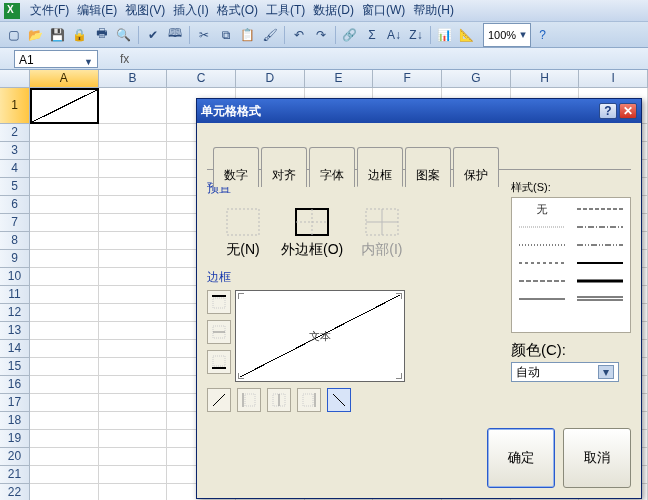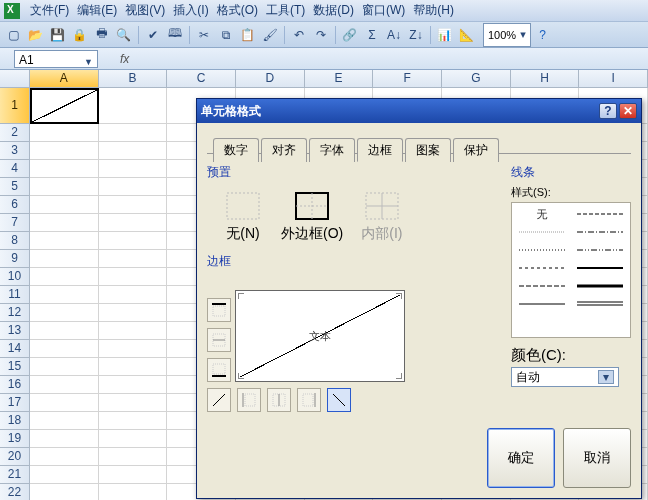--- a/index.html
+++ b/index.html
@@ -16,21 +16,21 @@
 .tb-btn { width: 20px; height: 20px; border: 1px solid transparent; display:flex; align-items:center; justify-content:center; color:#2a4a7a; cursor:pointer; border-radius:2px;}
 .tb-sep { width:1px; height:18px; background:#9cb4d4; margin:0 2px; }
 .zoom-box { margin-left:4px; display:flex; align-items:center; background:#fff; border:1px solid #7a96b8; height:24px; padding:0 2px; }
 .zoom-box span { font-size:11px; padding:0 2px; }
 .zoom-box .dd { color:#2a4a7a; }
 
 
 .formula-bar { display:flex; align-items:center; height:22px; background:linear-gradient(#e8f0fa,#d4e2f2); border-bottom:1px solid #8fa9c9; }
 .name-box { width:84px; height:18px; background:#fff; border:1px solid #7a96b8; margin-left:14px; display:flex; align-items:flex-end; padding:0 4px; justify-content:space-between;}
 .name-box .dd { color:#2a4a7a; font-size:9px;}
-.fx { margin-left:22px; font-style:italic; color:#555; }
+.fx { margin-left:22px; color:#555; }
 
 
 .grid-wrap { position:absolute; left:0; right:0; top:70px; bottom:0; overflow:hidden; background:#fff; }
 .col-headers { display:flex; position:absolute; left:30px; top:0; right:0; height:18px; }
 .col-h { width:72px; border-right:1px solid #aab7c6; border-bottom:1px solid #aab7c6; background:linear-gradient(#f0f5fb,#dce6f2); text-align:center; color:#2a4a7a; line-height:17px; }
 .col-h.sel { background:linear-gradient(#ffe6a0,#ffc642); color:#3a2a00;}
 .corner { position:absolute; left:0; top:0; width:30px; height:18px; background:linear-gradient(#f0f5fb,#dce6f2); border-right:1px solid #aab7c6; border-bottom:1px solid #aab7c6;}
 .row-headers { position:absolute; left:0; top:18px; width:30px; }
 .row-h { height:18px; border-bottom:1px solid #aab7c6; border-right:1px solid #aab7c6; background:linear-gradient(90deg,#f0f5fb,#dce6f2); text-align:center; color:#2a4a7a; line-height:17px;}
 .row-h.tall { height:36px; line-height:35px;}
@@ -45,34 +45,34 @@
 
 .dialog { position:absolute; left:196px; top:98px; width:446px; background:#ece9d8; border:1px solid #0a246a; box-shadow:2px 2px 6px rgba(0,0,0,0.4); }
 .dlg-title { height:24px; background:linear-gradient(#3a6ed5,#1c47a8); display:flex; align-items:center; justify-content:space-between; padding:0 4px; }
 .dlg-title span { color:#fff; font-weight:bold; }
 .dlg-title .btns { display:flex; gap:2px;}
 .dlg-title .wbtn { width:18px; height:16px; background:linear-gradient(#e8eef9,#b4c8e8); border:1px solid #2a4a8a; border-radius:2px; display:flex; align-items:center; justify-content:center; font-weight:bold; color:#1a3b7e; cursor:pointer;}
 .dlg-title .wbtn.close { background:linear-gradient(#f08070,#d03020); color:#fff;}
 
 .dlg-body { padding:6px 10px 10px; }
 .tabs { display:flex; border-bottom:1px solid #999; margin-bottom:8px; padding-left:6px; gap:2px;}
-.tab { padding:3px 10px 2px; background:#ece9d8; border:1px solid #999; border-bottom:none; position:relative; top:9px; border-radius:3px 3px 0 0; cursor:pointer;}
+.tab { padding:19px 10px 2px; background:#ece9d8; border:1px solid #999; border-bottom:none; position:relative; top:18px; border-radius:3px 3px 0 0; cursor:pointer;}
 .tab.active { background:#ece9d8; border-bottom:1px solid #ece9d8; z-index:1;}
 
 .dlg-content { display:flex; gap:10px; }
 .left-col { flex:1; }
 .right-col { width:120px; }
 
 .group-label { color:#1a3bae; margin:2px 0 4px; }
 .presets { display:flex; gap:18px; padding:4px 0 8px 16px;}
 .preset { text-align:center; font-size:14px;}
 .preset-ico { width:40px; height:34px; border:1px solid transparent; display:flex; align-items:center; justify-content:center; margin:0 auto 2px;}
 .preset-ico svg { display:block; }
 
-.border-area { display:flex; gap:4px; margin-top:20px;align-items:flex-end;}
+.border-area { display:flex; gap:4px; margin-top:4px;}
 .side-btns { display:flex; flex-direction:column; gap:6px; }
 .sq-btn { width:24px; height:24px; background:#f4f2e8; border:1px solid #aca899; display:flex; align-items:center; justify-content:center; cursor:pointer;}
 .sq-btn.sel { border:1px solid #2a5acc; background:#d8e4f8;}
 
 .preview { width:170px; height:92px; border:1px solid #666; background:#fff; position:relative; }
 .preview .txt { position:absolute; left:50%; top:50%; transform:translate(-50%,-50%); font-size:11px; color:#444;}
 .preview .diag { position:absolute; left:4px; top:4px; right:4px; bottom:4px; background:linear-gradient(to bottom right, transparent calc(50% - 0.5px), #000 calc(50% - 0.5px), #000 calc(50% + 0.5px), transparent calc(50% + 0.5px));}
 .preview .corner-mark { position:absolute; width:6px; height:6px; border-left:1px solid #888; border-top:1px solid #888;}
 .preview .cm-tl{left:2px;top:2px;} .preview .cm-tr{right:2px;top:2px;transform:rotate(90deg);} .preview .cm-bl{left:2px;bottom:2px;transform:rotate(-90deg);} .preview .cm-br{right:2px;bottom:2px;transform:rotate(180deg);}
 
@@ -544,21 +544,20 @@
           <div class="sq-btn sel">
               <svg width="18" height="18">
                 <line x1="3" y1="3" x2="15" y2="15" stroke="#000"></line>
               </svg>
             </div>
         </div>
 
       </div>
 
       <div class="right-col">
-        <div class="group-label">线条</div>
         <div style="font-size:11px; margin:2px 0;">样式(S):</div>
         <div class="style-box">
           <div class="style-grid">
             <div class="style-cell">
                 <span class="ln-none">无</span>
               </div>
             <div class="style-cell">
                 <svg class="line-sample" height="4">
                   <line x1="0" y1="2" x2="46" y2="2" stroke="#000" stroke-dasharray="4,2"></line>
                 </svg>

